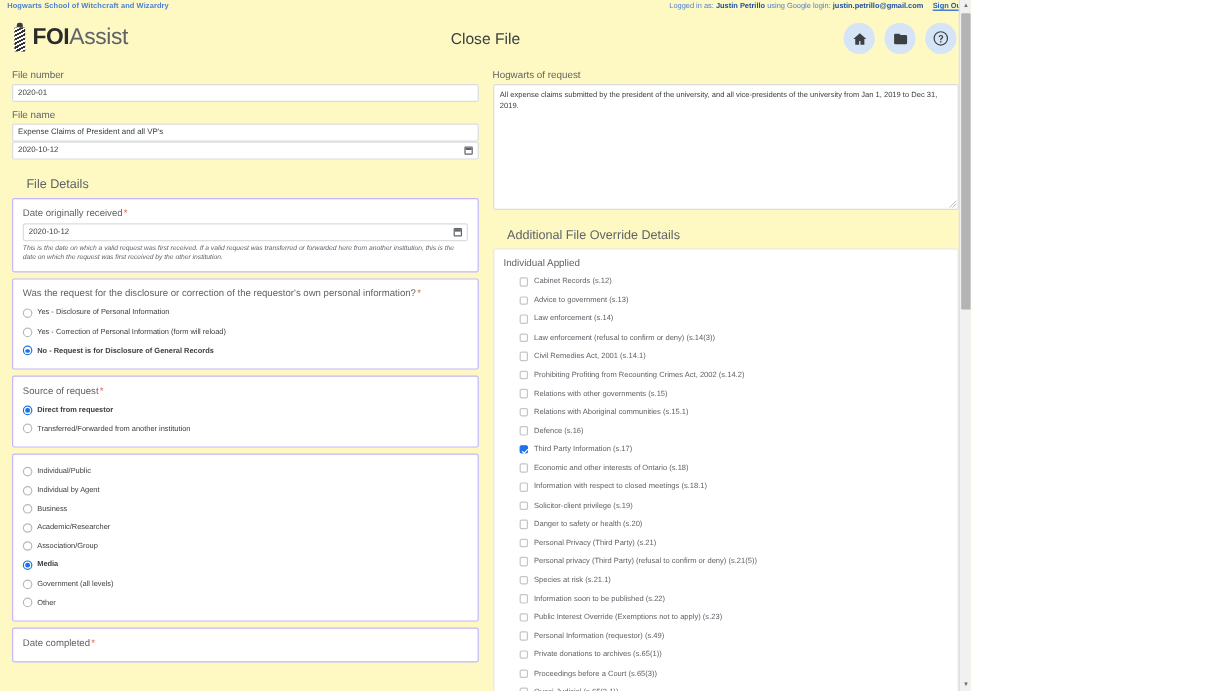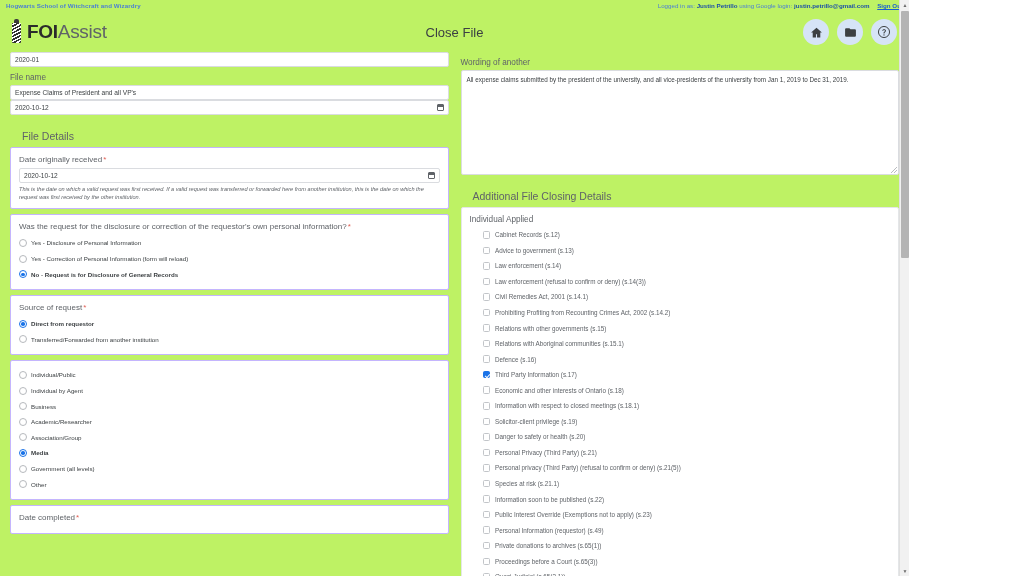--- a/index.html
+++ b/index.html
@@ -7,24 +7,24 @@
     margin: 0; padding: 0;
     width: 1024px; height: 576px;
     overflow: hidden;
     background: #ffffff;
     font-family: "Liberation Sans", sans-serif;
     color: #3c4043;
   }
 
   .page {
     position: relative;
-    width: 909px;
+    width: 809px;
     height: 576px;
     overflow: hidden;
-    background: #bef264;
+    background: #fef9c3;
   }
 
   
   .topbar {
     height: 12px;
     display: flex;
     align-items: center;
     justify-content: space-between;
     padding: 0 6px 0 6px;
     font-size: 6.2px;
@@ -374,20 +374,21 @@
           <path fill="#3c4043" d="M11.1 14.6h1.8v-.4c0-.7.3-1.1 1-1.7.9-.7 1.5-1.4 1.5-2.6 0-1.7-1.3-2.8-3.2-2.8-1.9 0-3.2 1.1-3.3 2.9h1.8c.05-.9.6-1.4 1.45-1.4.85 0 1.4.5 1.4 1.3 0 .7-.35 1.1-1.05 1.65-.85.65-1.4 1.25-1.4 2.5zM12 18.1a1.15 1.15 0 1 0 0-2.3 1.15 1.15 0 0 0 0 2.3z"></path>
         </svg>
       </div>
     </div>
   </div>
 
   <div class="body-cols">
 
     <div class="col-left">
 
+      <div class="field-label">File number</div>
       <div class="text-input">2020-01</div>
 
       <div class="field-label">File name</div>
       <div class="text-input">Expense Claims of President and all VP's</div>
 
       <div class="text-input with-icon">
         <span>2020-10-12</span>
         <span class="cal-ico"></span>
       </div>
 
@@ -474,27 +475,27 @@
       <div class="card">
         <div class="card-title">
           <span>Date completed</span><span class="req">*</span>
         </div>
       </div>
 
     </div>
 
     <div class="col-right">
 
-      <div class="field-label">Wording of another</div>
+      <div class="field-label">Hogwarts of request</div>
       <div class="textarea-box">
         <span>All expense claims submitted by the president of the university, and all vice-presidents of the university from Jan 1, 2019 to Dec 31, 2019.</span>
         <span class="resize-grip"></span>
       </div>
 
-      <div class="section-head">Additional File Closing Details</div>
+      <div class="section-head">Additional File Override Details</div>
 
       <div class="exemptions-card">
         <div class="exemptions-title">Individual Applied</div>
 
         <div class="check-row">
             <span class="cbox"></span>
             <span class="check-label">Cabinet Records (s.12)</span>
           </div>
         <div class="check-row">
             <span class="cbox"></span>

